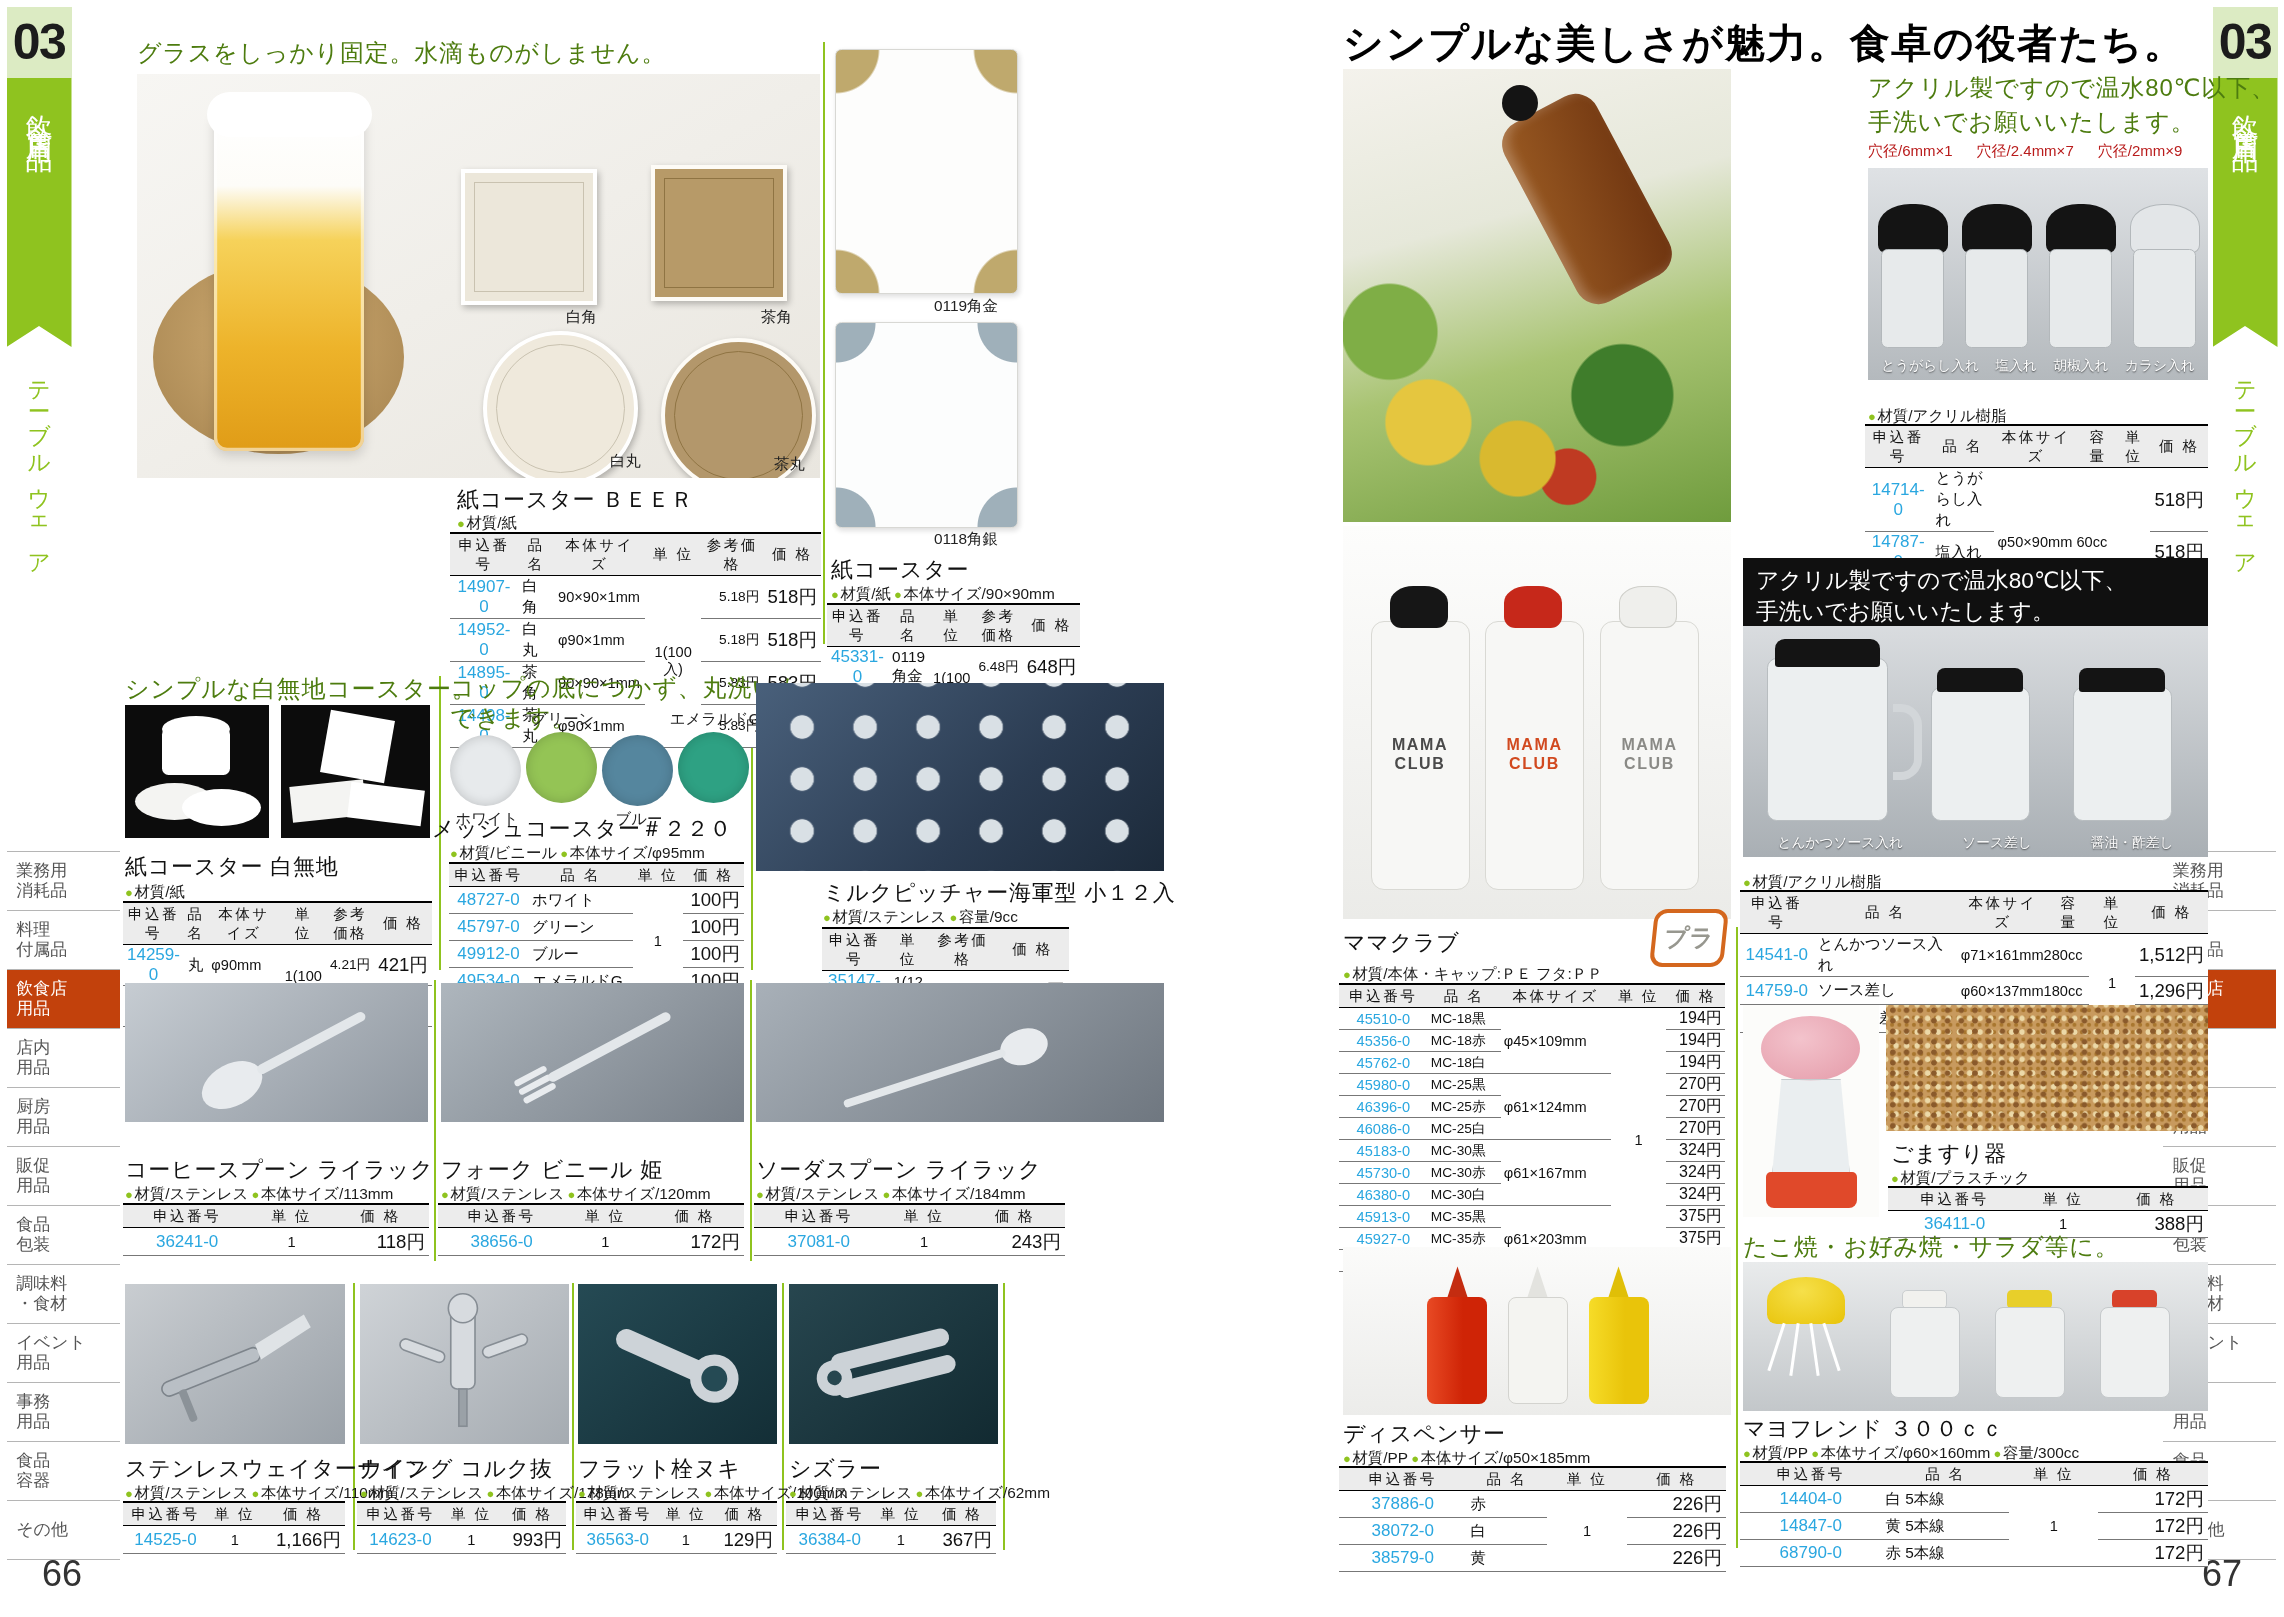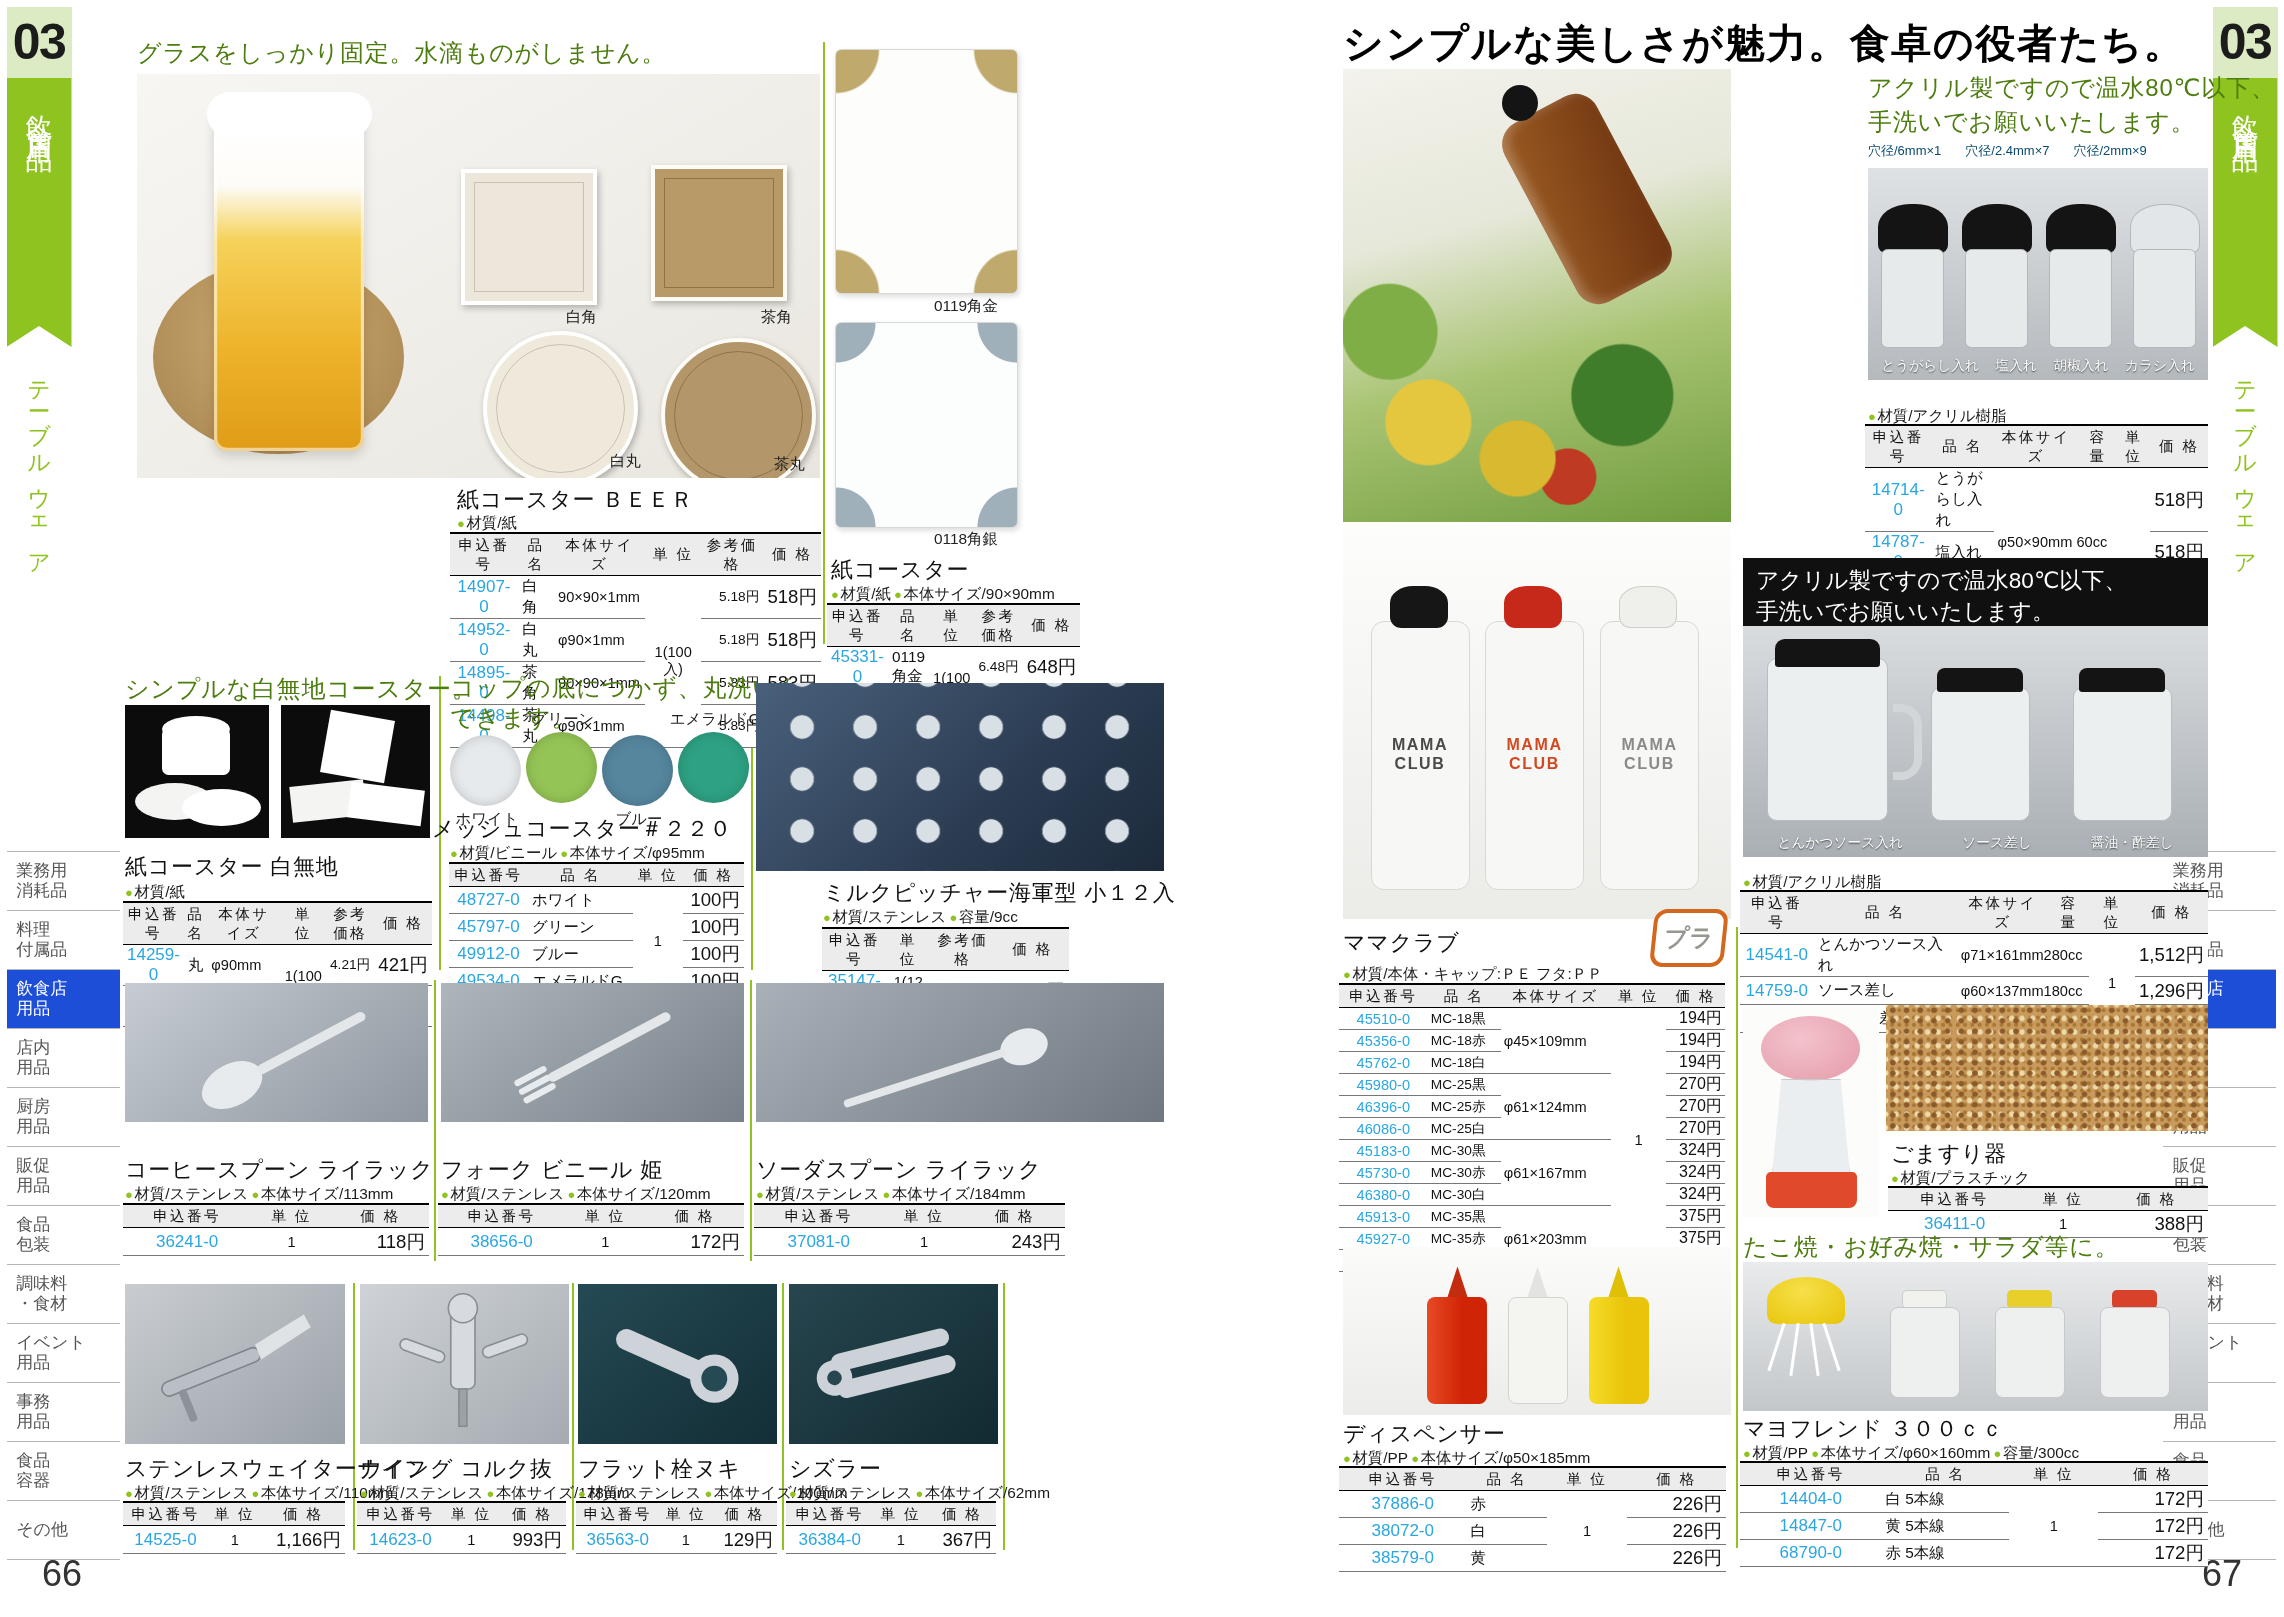--- a/index.html
+++ b/index.html
@@ -10,21 +10,21 @@
   .num-box{width:65px;height:71px;background:#dcebc3;display:flex;align-items:center;justify-content:center;
            font-size:50px;font-weight:600;color:#1c1c1c;letter-spacing:-1.6px;}
   .strip{width:65px;background:#8fc31f;display:flex;justify-content:center;padding-top:16px;box-sizing:border-box;
          clip-path:polygon(0 0,100% 0,100% 100%,50% calc(100% - 21px),0 100%);}
   .v-text{writing-mode:vertical-rl;font-size:27px;letter-spacing:8px;}
   .v-white{color:#fff;}
   .v-green{color:#8fc31f;font-size:22.6px;letter-spacing:7.3px;}
   .cats{width:113px;border-top:0.8px solid #b5b5b5;}
   .cat-item{height:59px;border-bottom:0.8px solid #b5b5b5;display:flex;align-items:center;padding-left:9.7px;
             font-size:17px;line-height:1.18;color:#555;white-space:pre-line;box-sizing:border-box;}
-  .cat-item.active{background:#1d4ed8;color:#fff;}
+  .cat-item.active{background:#c2410c;color:#fff;}
   .pageno{font-size:36px;color:#333;}
   .vline{width:2.4px;background:#8fc31f;}
   
   .headline{font-size:24px;color:#4d7c0f;letter-spacing:0.8px;}
   .headline-big{font-size:40px;font-weight:600;color:#000;letter-spacing:1.6px;}
   .p-title{font-size:22px;color:#111;letter-spacing:0.8px;}
   .spec{display:flex;gap:3.2px;font-size:15.4px;color:#1a1a1a;white-space:nowrap;}
   .spec-seg::before{content:"●";color:#8fc31f;font-size:13px;margin-right:1.6px;}
   .small-label{font-size:15.4px;color:#222;}
   
@@ -41,21 +41,21 @@
   .cat td.unit{font-size:14.6px;}
   .dense td{height:18px;font-size:13.7px;padding:0 3.2px;}
   .dense td.no{font-size:14.6px;}
   .dense td.pr{font-size:16px;}
   .tall td{height:27px;}
   
   .photo{position:absolute;overflow:hidden;}
   .plabel{position:absolute;font-size:15.4px;color:#222;}
   .photo-labels{position:absolute;left:4.9px;right:4.9px;bottom:4.9px;display:flex;justify-content:space-around;}
   .photo-labels span{font-size:13.7px;color:#fff;text-shadow:0 0.8px 1.6px rgba(0,0,0,.65);}
-  .holes{display:flex;gap:24px;font-size:13px;color:#0c4a6e;}
+  .holes{display:flex;gap:24px;font-size:15px;color:#b91c1c;}
   .swatch{position:absolute;width:74px;}
   .swatch i{display:block;width:71px;height:71px;border-radius:50%;box-shadow:inset 0 0 11.3px rgba(0,0,0,.18);}
   .swatch span{position:absolute;left:50%;transform:translateX(-50%);font-size:15.4px;color:#222;white-space:nowrap;}
   .swatch:nth-child(odd) span{top:74px;}
   .swatch:nth-child(even) span{top:-22.6px;}
   .plastic-mark{width:66px;height:50px;border:4px solid #d4671e;border-radius:13px;display:flex;align-items:center;justify-content:center;
                 font-size:24px;font-weight:bold;color:#97978f;transform:skewX(-6deg);background:#fff;}
   .bottle-txt{white-space:pre-line;text-align:center;font-weight:bold;letter-spacing:1.6px;font-size:16px;line-height:1.2;}
 </style>
 </head>

